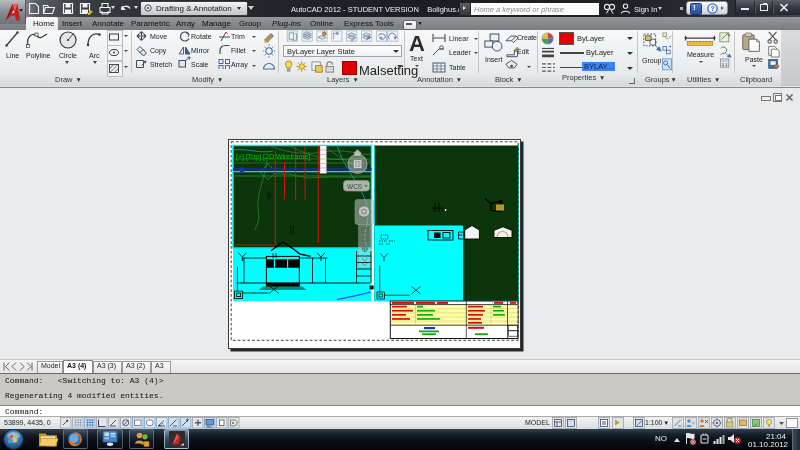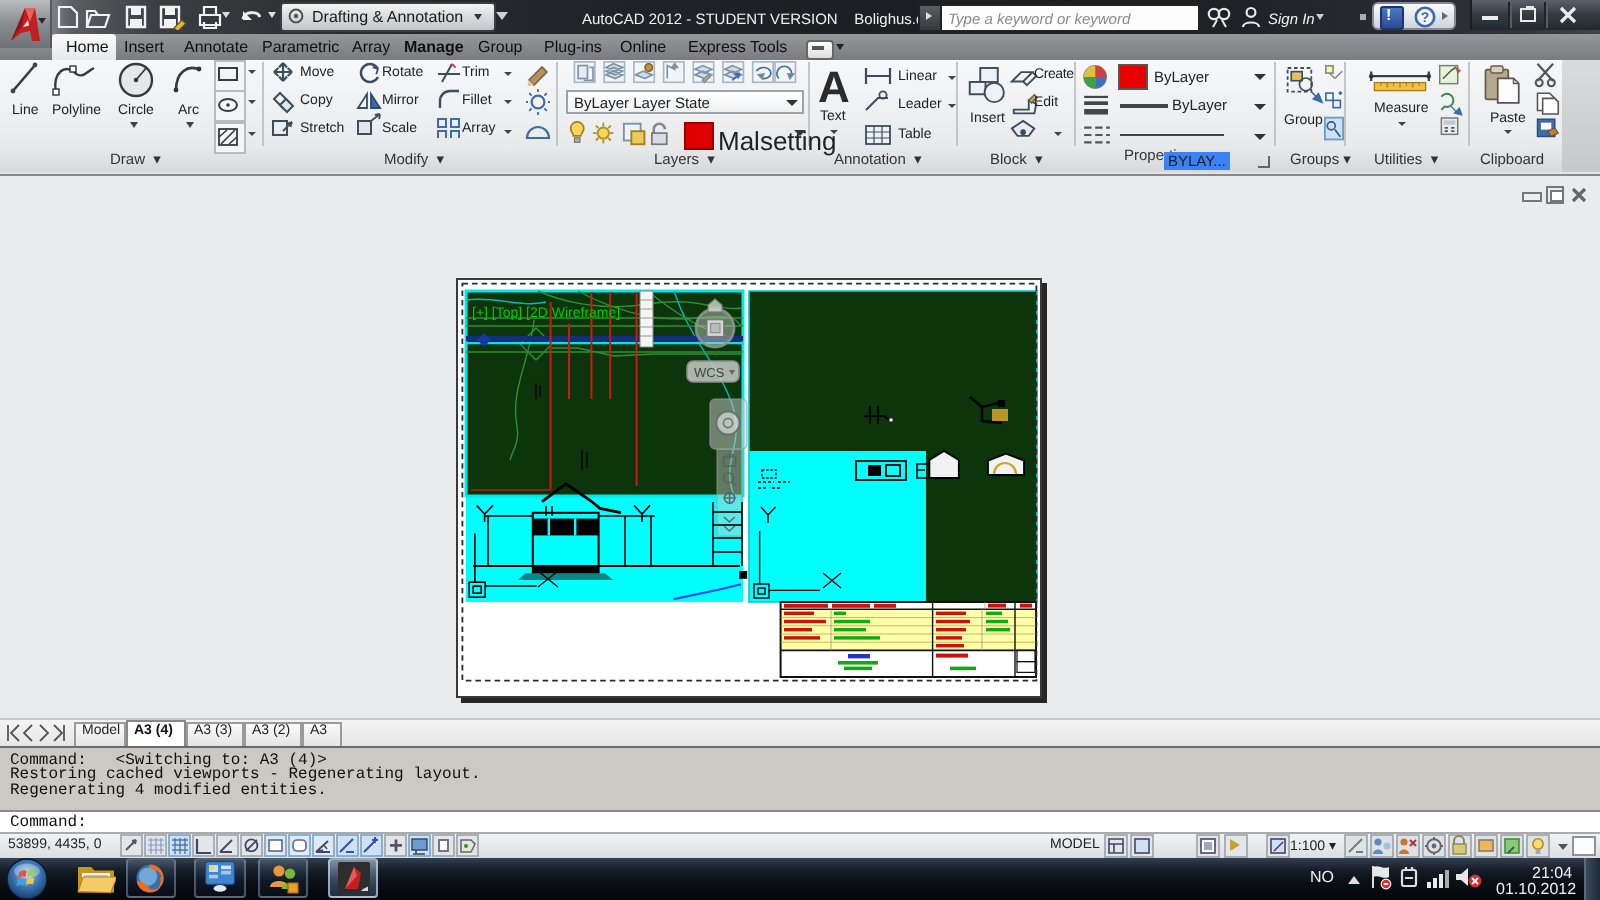--- a/index.html
+++ b/index.html
@@ -56,31 +56,31 @@
     </svg>
 <div class="a tx" style="left:156px;top:3.5px;font-size:8px;color:#1a1a1a;">Drafting &amp; Annotation</div>
 <div class="a" style="left:237px;top:7px;width:0;height:0;border-left:2.5px solid transparent;border-right:2.5px solid transparent;border-top:3px solid #333;"></div>
 <div class="a" style="left:248px;top:6px;width:0;height:0;border-left:3px solid transparent;border-right:3px solid transparent;border-top:4px solid #cfd2d5;"></div>
 
 <div class="a tx" style="left:291px;top:4.5px;font-size:7.5px;color:#f0f0f0;">AutoCAD 2012 - STUDENT VERSION&nbsp;&nbsp;&nbsp;&nbsp;Bolighus.dwg</div>
 
 <div class="a" style="left:459px;top:2px;width:11px;height:12px;background:linear-gradient(#5a5e63,#34383c);border:1px solid #222;"></div>
 <div class="a" style="left:463px;top:6px;width:0;height:0;border-top:2.5px solid transparent;border-bottom:2.5px solid transparent;border-left:3.5px solid #ddd;"></div>
 <div class="a" style="left:470px;top:2px;width:128px;height:12px;background:#fdfdfd;border:1px solid #222;"></div>
-<div class="a tx" style="left:474px;top:4.5px;font-size:7.5px;font-style:italic;color:#8a8a8a;">Type a keyword or keyword</div>
+<div class="a tx" style="left:474px;top:4.5px;font-size:7.5px;font-style:italic;color:#8a8a8a;">Home a keyword or phrase</div>
 <svg class="a" style="left:603px;top:3px;" width="13" height="11" viewBox="0 0 13 11">
       <circle cx="4" cy="4" r="2.6" fill="none" stroke="#e8e8e8" stroke-width="1.1"></circle>
       <circle cx="9" cy="4" r="2.6" fill="none" stroke="#e8e8e8" stroke-width="1.1"></circle>
       <path d="M5.5 7 l-2 3.5 M8 7 l2 3.5" stroke="#e8e8e8" stroke-width="1"></path>
     </svg>
 <svg class="a" style="left:620px;top:3px;" width="11" height="11" viewBox="0 0 11 11">
       <circle cx="5.5" cy="3.2" r="2.2" fill="none" stroke="#e8e8e8" stroke-width="1.1"></circle>
       <path d="M1.5 10.5 c0-3 8-3 8 0" fill="none" stroke="#e8e8e8" stroke-width="1.1"></path>
     </svg>
-<div class="a tx" style="left:634px;top:4.5px;font-size:7.5px;color:#f0f0f0;font-style:italic;">Sign In</div>
+<div class="a tx" style="left:634px;top:4.5px;font-size:7.5px;color:#f0f0f0;">Sign In</div>
 <div class="a" style="left:658px;top:7px;width:0;height:0;border-left:2.5px solid transparent;border-right:2.5px solid transparent;border-top:3px solid #ccc;"></div>
 <div class="a" style="left:680px;top:6.5px;width:3px;height:3px;background:#aab;"></div>
 
 <div class="a" style="left:686px;top:1px;width:42px;height:13.5px;background:linear-gradient(#fafbfc,#e2e5e8 55%,#d0d4d8);border-radius:3px;border:1px solid #889;box-sizing:border-box;"></div>
 <div class="a" style="left:689.5px;top:2.5px;width:10px;height:10.5px;background:linear-gradient(#4a7ac0,#2a4a94);border:1px solid #1a3570;border-radius:1.5px;"></div>
 <div class="a tx" style="left:693px;top:3px;font-size:8px;color:#fff;font-weight:bold;">!</div>
 <svg class="a" style="left:706.5px;top:2.5px;" width="11" height="11" viewBox="0 0 11 11">
       <circle cx="5.5" cy="5.5" r="4.6" fill="#f2f4f6" stroke="#3a6ab0" stroke-width="1.3"></circle>
       <text x="3.4" y="8" font-size="7" fill="#3a6ab0" font-family="Liberation Sans" font-weight="bold">?</text>
     </svg>
@@ -98,23 +98,23 @@
       <path d="M1.5 1 L8.5 8 M8.5 1 L1.5 8" stroke="#e8eaec" stroke-width="1.7"></path>
     </svg>
 
 <div class="a" id="tabrow" style="left:0;top:17px;width:800px;height:13px;background:linear-gradient(#95979a,#797b7e);"></div>
 <div class="a" style="left:26px;top:17px;width:32px;height:13px;background:linear-gradient(#fafafa,#e8e9ea);border-radius:2px 2px 0 0;"></div>
 <div class="a tx" style="left:33px;top:19px;font-size:8px;color:#111;">Home</div>
 <div class="a tx" style="left:62px;top:19px;font-size:8px;color:#101010;">Insert</div>
 <div class="a tx" style="left:92px;top:19px;font-size:8px;color:#101010;">Annotate</div>
 <div class="a tx" style="left:131px;top:19px;font-size:8px;color:#101010;">Parametric</div>
 <div class="a tx" style="left:176px;top:19px;font-size:8px;color:#101010;">Array</div>
-<div class="a tx" style="left:202px;top:19px;font-size:8px;color:#101010;font-weight:bold;">Manage</div>
+<div class="a tx" style="left:202px;top:19px;font-size:8px;color:#101010;">Manage</div>
 <div class="a tx" style="left:239px;top:19px;font-size:8px;color:#101010;">Group</div>
-<div class="a tx" style="left:272px;top:19px;font-size:8px;color:#101010;">Plug-ins</div>
+<div class="a tx" style="left:272px;top:19px;font-size:8px;color:#101010;font-style:italic;">Plug-ins</div>
 <div class="a tx" style="left:310px;top:19px;font-size:8px;color:#101010;text-align:center;">Online</div>
 <div class="a tx" style="left:344px;top:19px;font-size:8px;color:#101010;">Express Tools</div>
 <div class="a" style="left:403px;top:19.5px;width:12px;height:8px;background:linear-gradient(#fff,#dcdcdc);border-radius:2px;border:1px solid #666;"></div>
 <div class="a" style="left:406px;top:22.5px;width:6px;height:2px;background:#555;"></div>
 <div class="a" style="left:418px;top:22px;width:0;height:0;border-left:2.5px solid transparent;border-right:2.5px solid transparent;border-top:3px solid #222;"></div>
 
 <div class="a" id="ribbon" style="left:0;top:30px;width:800px;height:57px;background:linear-gradient(#f7f8f9,#eceef0 55%,#e2e4e6);border-bottom:1px solid #888;"></div>
 <div class="a" style="left:781px;top:30px;width:19px;height:56px;background:linear-gradient(#d9dbdd,#c6c8ca);"></div>
 
 <div class="a" style="left:131px;top:31px;width:1px;height:54px;background:#c3c5c7;"></div>
@@ -309,21 +309,21 @@
       <rect x="1" y="4" width="13" height="2" fill="#444"></rect>
       <rect x="1" y="8.2" width="13" height="3" fill="#444"></rect>
 </svg>
 <div class="a" style="left:560px;top:52px;width:52px;height:1.5px;background:#444;"></div>
 <div class="a tx" style="left:584px;top:47.5px;font-size:7.5px;color:#222;background:#eef0f2;padding:0 2px;">ByLayer</div>
 <div class="a" style="left:627px;top:52px;width:0;height:0;border-left:3px solid transparent;border-right:3px solid transparent;border-top:3.5px solid #333;"></div>
 <svg class="a" style="left:541px;top:61.5px;" width="15" height="11" viewBox="0 0 16 12">
  <path d="M1 2 h4 m2 0 h4 m2 0 h2 M1 6 h4 m2 0 h4 m2 0 h2 M1 10 h4 m2 0 h4 m2 0 h2" stroke="#555" stroke-width="1.2"></path>
 </svg>
 <div class="a" style="left:560px;top:66.5px;width:52px;height:1px;background:#444;"></div>
-<div class="a tx" style="left:582px;top:76px;font-size:7.5px;color:#222;background:#3b82f6;padding:0 2px;">BYLAY...</div>
+<div class="a tx" style="left:582px;top:62px;font-size:7.5px;color:#222;background:#3b82f6;padding:0 2px;">BYLAY...</div>
 <div class="a" style="left:627px;top:66.5px;width:0;height:0;border-left:3px solid transparent;border-right:3px solid transparent;border-top:3.5px solid #333;"></div>
 <div class="a" style="left:629px;top:78px;width:5px;height:5px;border-right:1px solid #666;border-bottom:1px solid #666;"></div>
 
 <svg class="a" style="left:642px;top:32px;" width="20" height="24" viewBox="0 0 22 26">
  <rect x="2" y="2" width="13" height="13" fill="none" stroke="#3d4d5d" stroke-width="1" stroke-dasharray="2 1.5"></rect>
  <rect x="4" y="4" width="6" height="5" fill="#e8c060" stroke="#3d4d5d" stroke-width="0.9"></rect>
  <circle cx="12" cy="11" r="3.5" fill="none" stroke="#3d4d5d" stroke-width="0.9"></circle>
  <path d="M15 15 l4 4 M16 19 l3-3 2 5 z" fill="#3d6ca8" stroke="#3d6ca8" stroke-width="0.8"></path>
 </svg>
 <div class="a tx" style="left:642px;top:57px;font-size:7px;color:#222;">Group</div>
@@ -583,21 +583,20 @@
 <div class="a tx" style="left:67px;top:362px;font-size:7px;color:#111;font-weight:bold;">A3 (4)</div>
 <div class="a" style="left:93px;top:360.5px;width:27px;height:11px;background:linear-gradient(#fbfbfb,#e4e4e4);border:1px solid #9a9a9a;border-bottom:none;"></div>
 <div class="a tx" style="left:97px;top:362px;font-size:7px;color:#222;">A3 (3)</div>
 <div class="a" style="left:122px;top:360.5px;width:27px;height:11px;background:linear-gradient(#fbfbfb,#e4e4e4);border:1px solid #9a9a9a;border-bottom:none;"></div>
 <div class="a tx" style="left:126px;top:362px;font-size:7px;color:#222;">A3 (2)</div>
 <div class="a" style="left:151px;top:360.5px;width:18px;height:11px;background:linear-gradient(#fbfbfb,#e4e4e4);border:1px solid #9a9a9a;border-bottom:none;"></div>
 <div class="a tx" style="left:155px;top:362px;font-size:7px;color:#222;">A3</div>
 
 <div class="a" style="left:0;top:373px;width:800px;height:32px;background:#ccc9c2;border-top:1px solid #6a6a6a;"></div>
 <div class="a tx" style="left:5px;top:375.5px;font-size:8px;font-family:'Liberation Mono',monospace;color:#111;">Command:&nbsp;&nbsp;&nbsp;&lt;Switching to: A3 (4)&gt;</div>
-<div class="a tx" style="left:5px;top:383px;font-size:8px;font-family:'Liberation Mono',monospace;color:#111;">Restoring cached viewports - Regenerating layout.</div>
 <div class="a tx" style="left:5px;top:390.5px;font-size:8px;font-family:'Liberation Mono',monospace;color:#111;">Regenerating 4 modified entities.</div>
 <div class="a" style="left:0;top:405px;width:800px;height:11px;background:#ffffff;border-top:1px solid #888;"></div>
 <div class="a tx" style="left:5px;top:406.5px;font-size:8px;font-family:'Liberation Mono',monospace;color:#111;">Command:</div>
 
 <div class="a" style="left:0;top:416px;width:800px;height:13px;background:linear-gradient(#f2f3f4,#d9dcdf);border-top:1px solid #aaa;"></div>
 <div class="a tx" style="left:4px;top:418.5px;font-size:7px;color:#222;">53899, 4435, 0</div>
 <svg class="a" style="left:60px;top:417px;" width="180" height="12" viewBox="0 0 180 12">
 
  <g>
   <rect x="0.5" y="0.5" width="10.5" height="10.5" fill="#e3e6e9" stroke="#9aa2aa" stroke-width="0.8"></rect>

